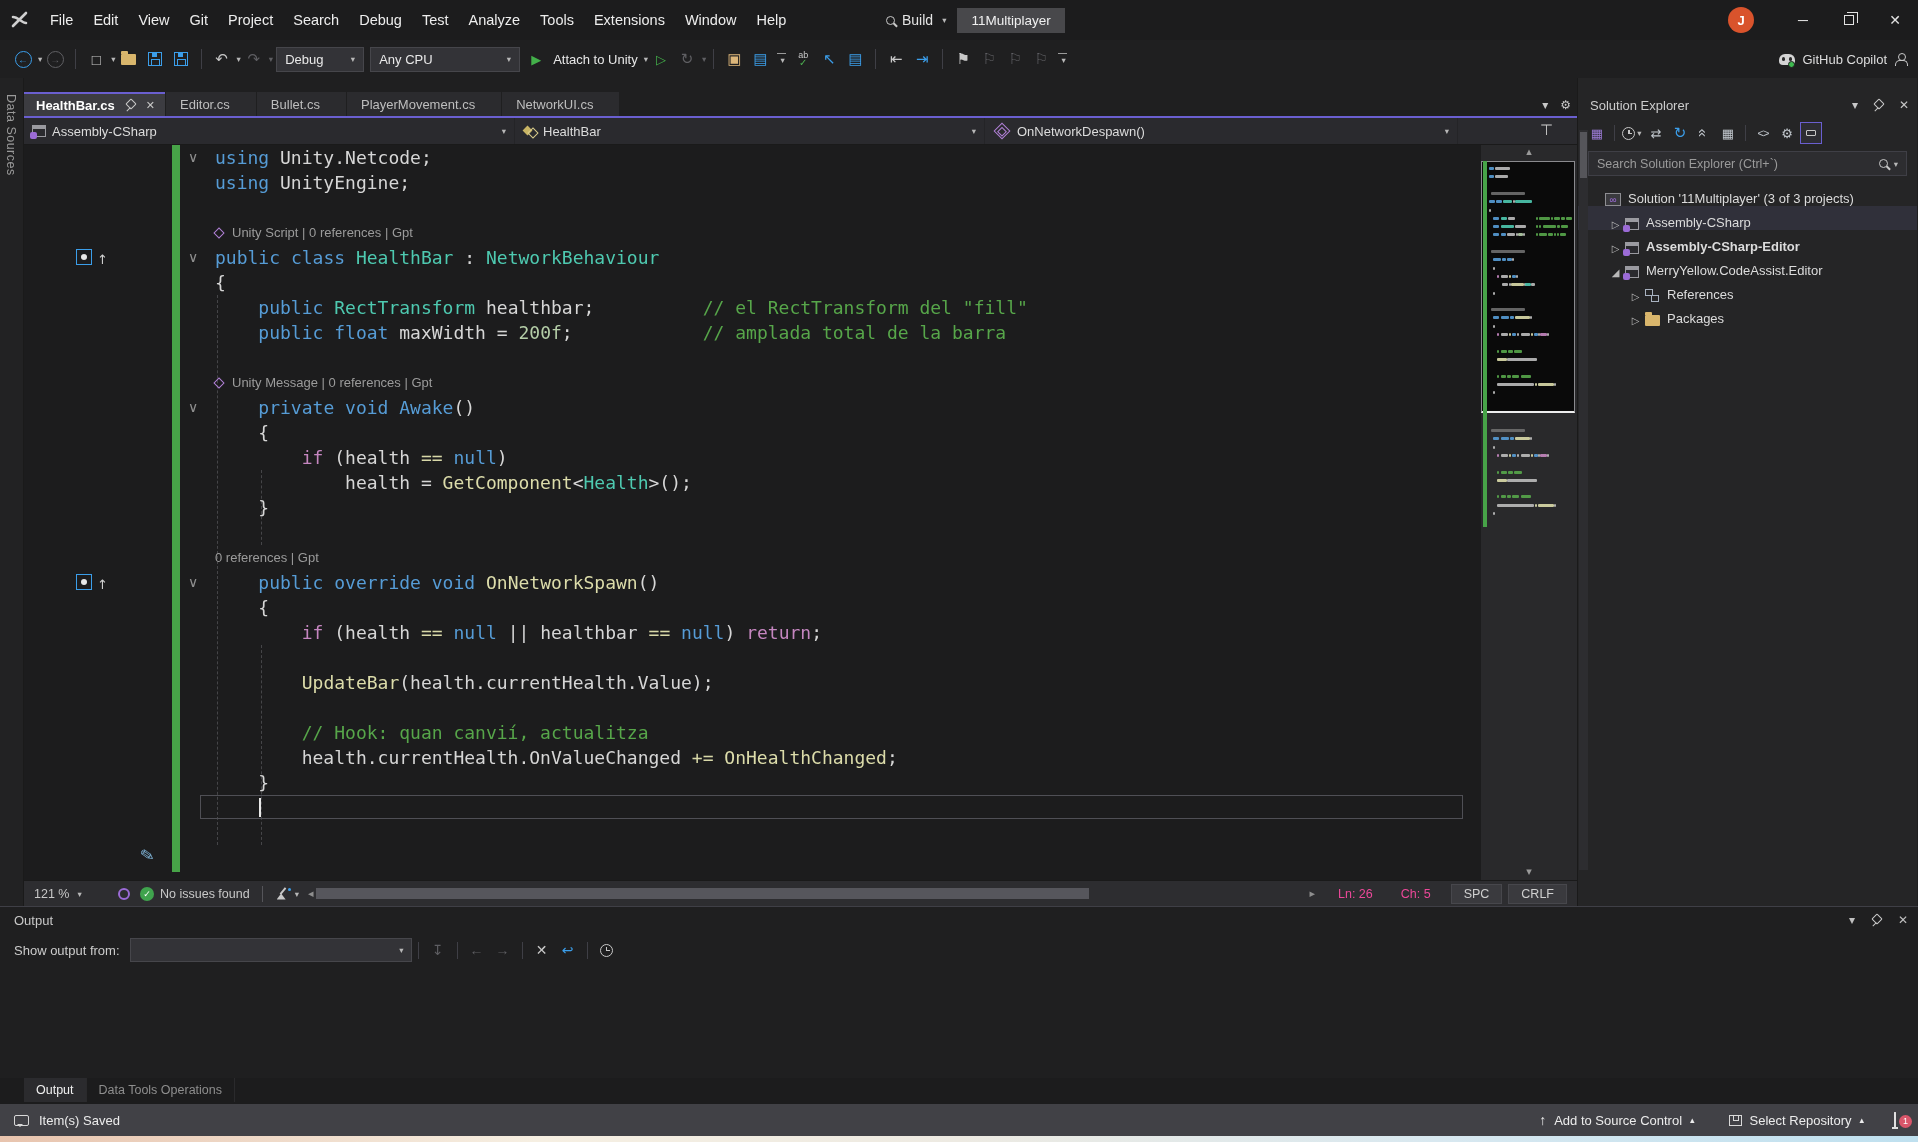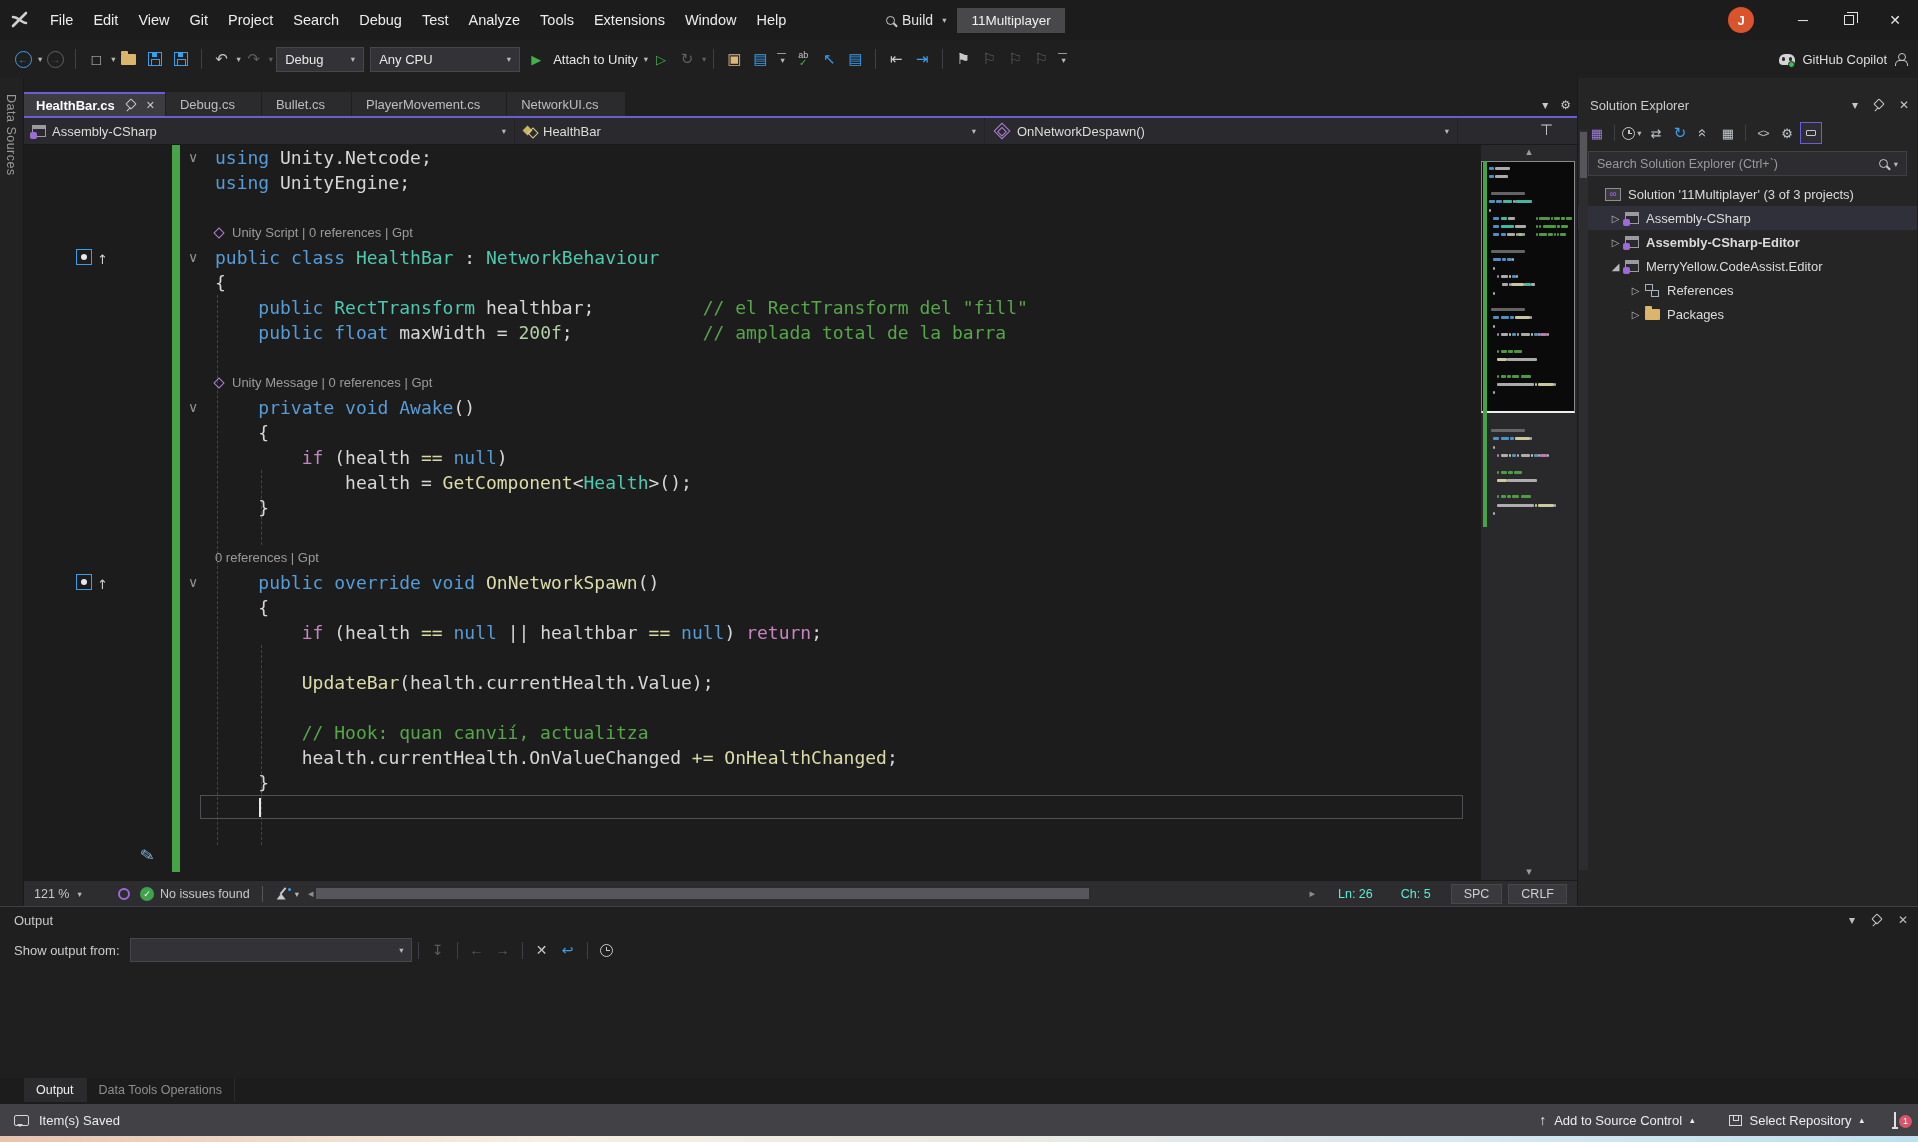--- a/index.html
+++ b/index.html
@@ -119,40 +119,40 @@
   .okcirc{width:14px;height:14px;border-radius:50%;background:#3FA34D;color:#FFF;font-size:9px;display:flex;align-items:center;justify-content:center;margin-right:6px;}
   .esep{width:1px;height:16px;background:#55555A;margin:0 12px;}
   .broom{position:relative;width:16px;height:14px;margin-right:2px;}
   .broom::before{content:"";position:absolute;left:7px;top:0;width:2px;height:8px;background:#C8C8C8;transform:rotate(40deg);}
   .broom::after{content:"";position:absolute;left:2px;top:7px;width:9px;height:6px;background:#C8C8C8;clip-path:polygon(0 100%,50% 0,100% 100%);}
   .broom .spark{position:absolute;right:0;top:1px;width:3px;height:3px;background:#3B9EEA;border-radius:50%;}
   .hscroll{flex:1;display:flex;align-items:center;margin:0 6px;}
   .hscroll .arr{color:#8E8E8E;font-size:11px;padding:0 3px;}
   .htrack{flex:1;height:13px;background:#2D2D30;position:relative;}
   .hthumb{position:absolute;left:0;top:1px;height:11px;width:78%;background:#56565C;}
-  .lnch{margin:4px 14px;color:#5eead4;}
+  .lnch{margin:4px 14px;color:#ec4899;}
   .stbox{background:#3A3A3E;border:1px solid #47474C;padding:2px 12px;margin-left:6px;color:#D0D0D0;}
 
   
   .sepanel{width:340px;background:#252526;border-left:1px solid #1A1A1A;padding-top:14px;position:relative;}
   .se-scroll{position:absolute;left:1px;top:52px;width:9px;height:740px;background:#2D2D30;}
   .se-scroll .th{position:absolute;top:2px;left:1px;width:7px;height:46px;background:#55555A;}
   .se-head{height:26px;display:flex;align-items:center;padding:0 8px 0 12px;font-size:13px;color:#CCC;}
   .se-head .sp{flex:1;}
   .se-hic{display:flex;align-items:center;gap:14px;color:#C8C8C8;font-size:12px;}
   .se-tools{height:30px;display:flex;align-items:center;padding:0 8px;gap:2px;}
   .se-tbtn{min-width:22px;height:22px;display:flex;align-items:center;justify-content:center;color:#C0C6CC;font-size:13px;}
   .se-tbtn.hl{border:1px solid var(--accent);background:#2D2D33;}
   .se-sep{width:1px;height:16px;background:#3F3F46;margin:0 4px;}
   .se-search{margin:3px 10px 6px 10px;height:25px;background:#2D2D30;border:1px solid #3F3F46;display:flex;align-items:center;padding:0 8px;}
   .se-search .ph{font-size:12.5px;color:#9A9A9A;flex:1;}
   .mag{width:9px;height:9px;border:1.6px solid #C8C8C8;border-radius:50%;position:relative;display:inline-block;}
   .mag::after{content:"";position:absolute;width:5px;height:1.6px;background:#C8C8C8;right:-4px;bottom:-2px;transform:rotate(45deg);}
   .tree{margin-top:4px;}
-  .trow{height:24px;display:flex;align-items:center;font-size:13px;color:#DCDCDC;}
+  .trow{height:24px;display:flex;align-items:flex-end;font-size:13px;color:#DCDCDC;}
   .trow.hl{background:#30303A;}
   .trow.bold .tlabel{font-weight:bold;}
   .texp{width:15px;text-align:center;color:#B8B8B8;font-size:10px;}
   .tico{margin:0 7px 0 2px;display:inline-flex;}
   .ico-solution{position:relative;width:16px;height:13px;background:#3A3A3E;border:1px solid #8E8E92;display:flex;align-items:center;justify-content:center;}
   .ico-solution::after{content:"\221E";color:#9B6BD6;font-size:10px;line-height:10px;}
   .ico-refs{position:relative;width:15px;height:13px;}
   .ico-refs::before{content:"";position:absolute;left:0;top:0;width:6px;height:5px;border:1.3px solid #A8B2C0;}
   .ico-refs::after{content:"";position:absolute;right:1px;bottom:0;width:6px;height:5px;border:1.3px solid #A8B2C0;background:#252526;}
 
@@ -315,21 +315,21 @@
     </div>
 
     <div class="editor-col">
       <div class="tabs-row" id="tabs">
         <div class="tab active">
             <span>HealthBar.cs</span>
             <span class="pin"></span>
             <span class="tclose">✕</span>
           </div>
           <div class="tab">
-            <span>Debug.cs</span>
+            <span>Editor.cs</span>
           </div>
           <div class="tab">
             <span>Bullet.cs</span>
           </div>
           <div class="tab">
             <span>PlayerMovement.cs</span>
           </div>
           <div class="tab">
             <span>NetworkUI.cs</span>
           </div>

